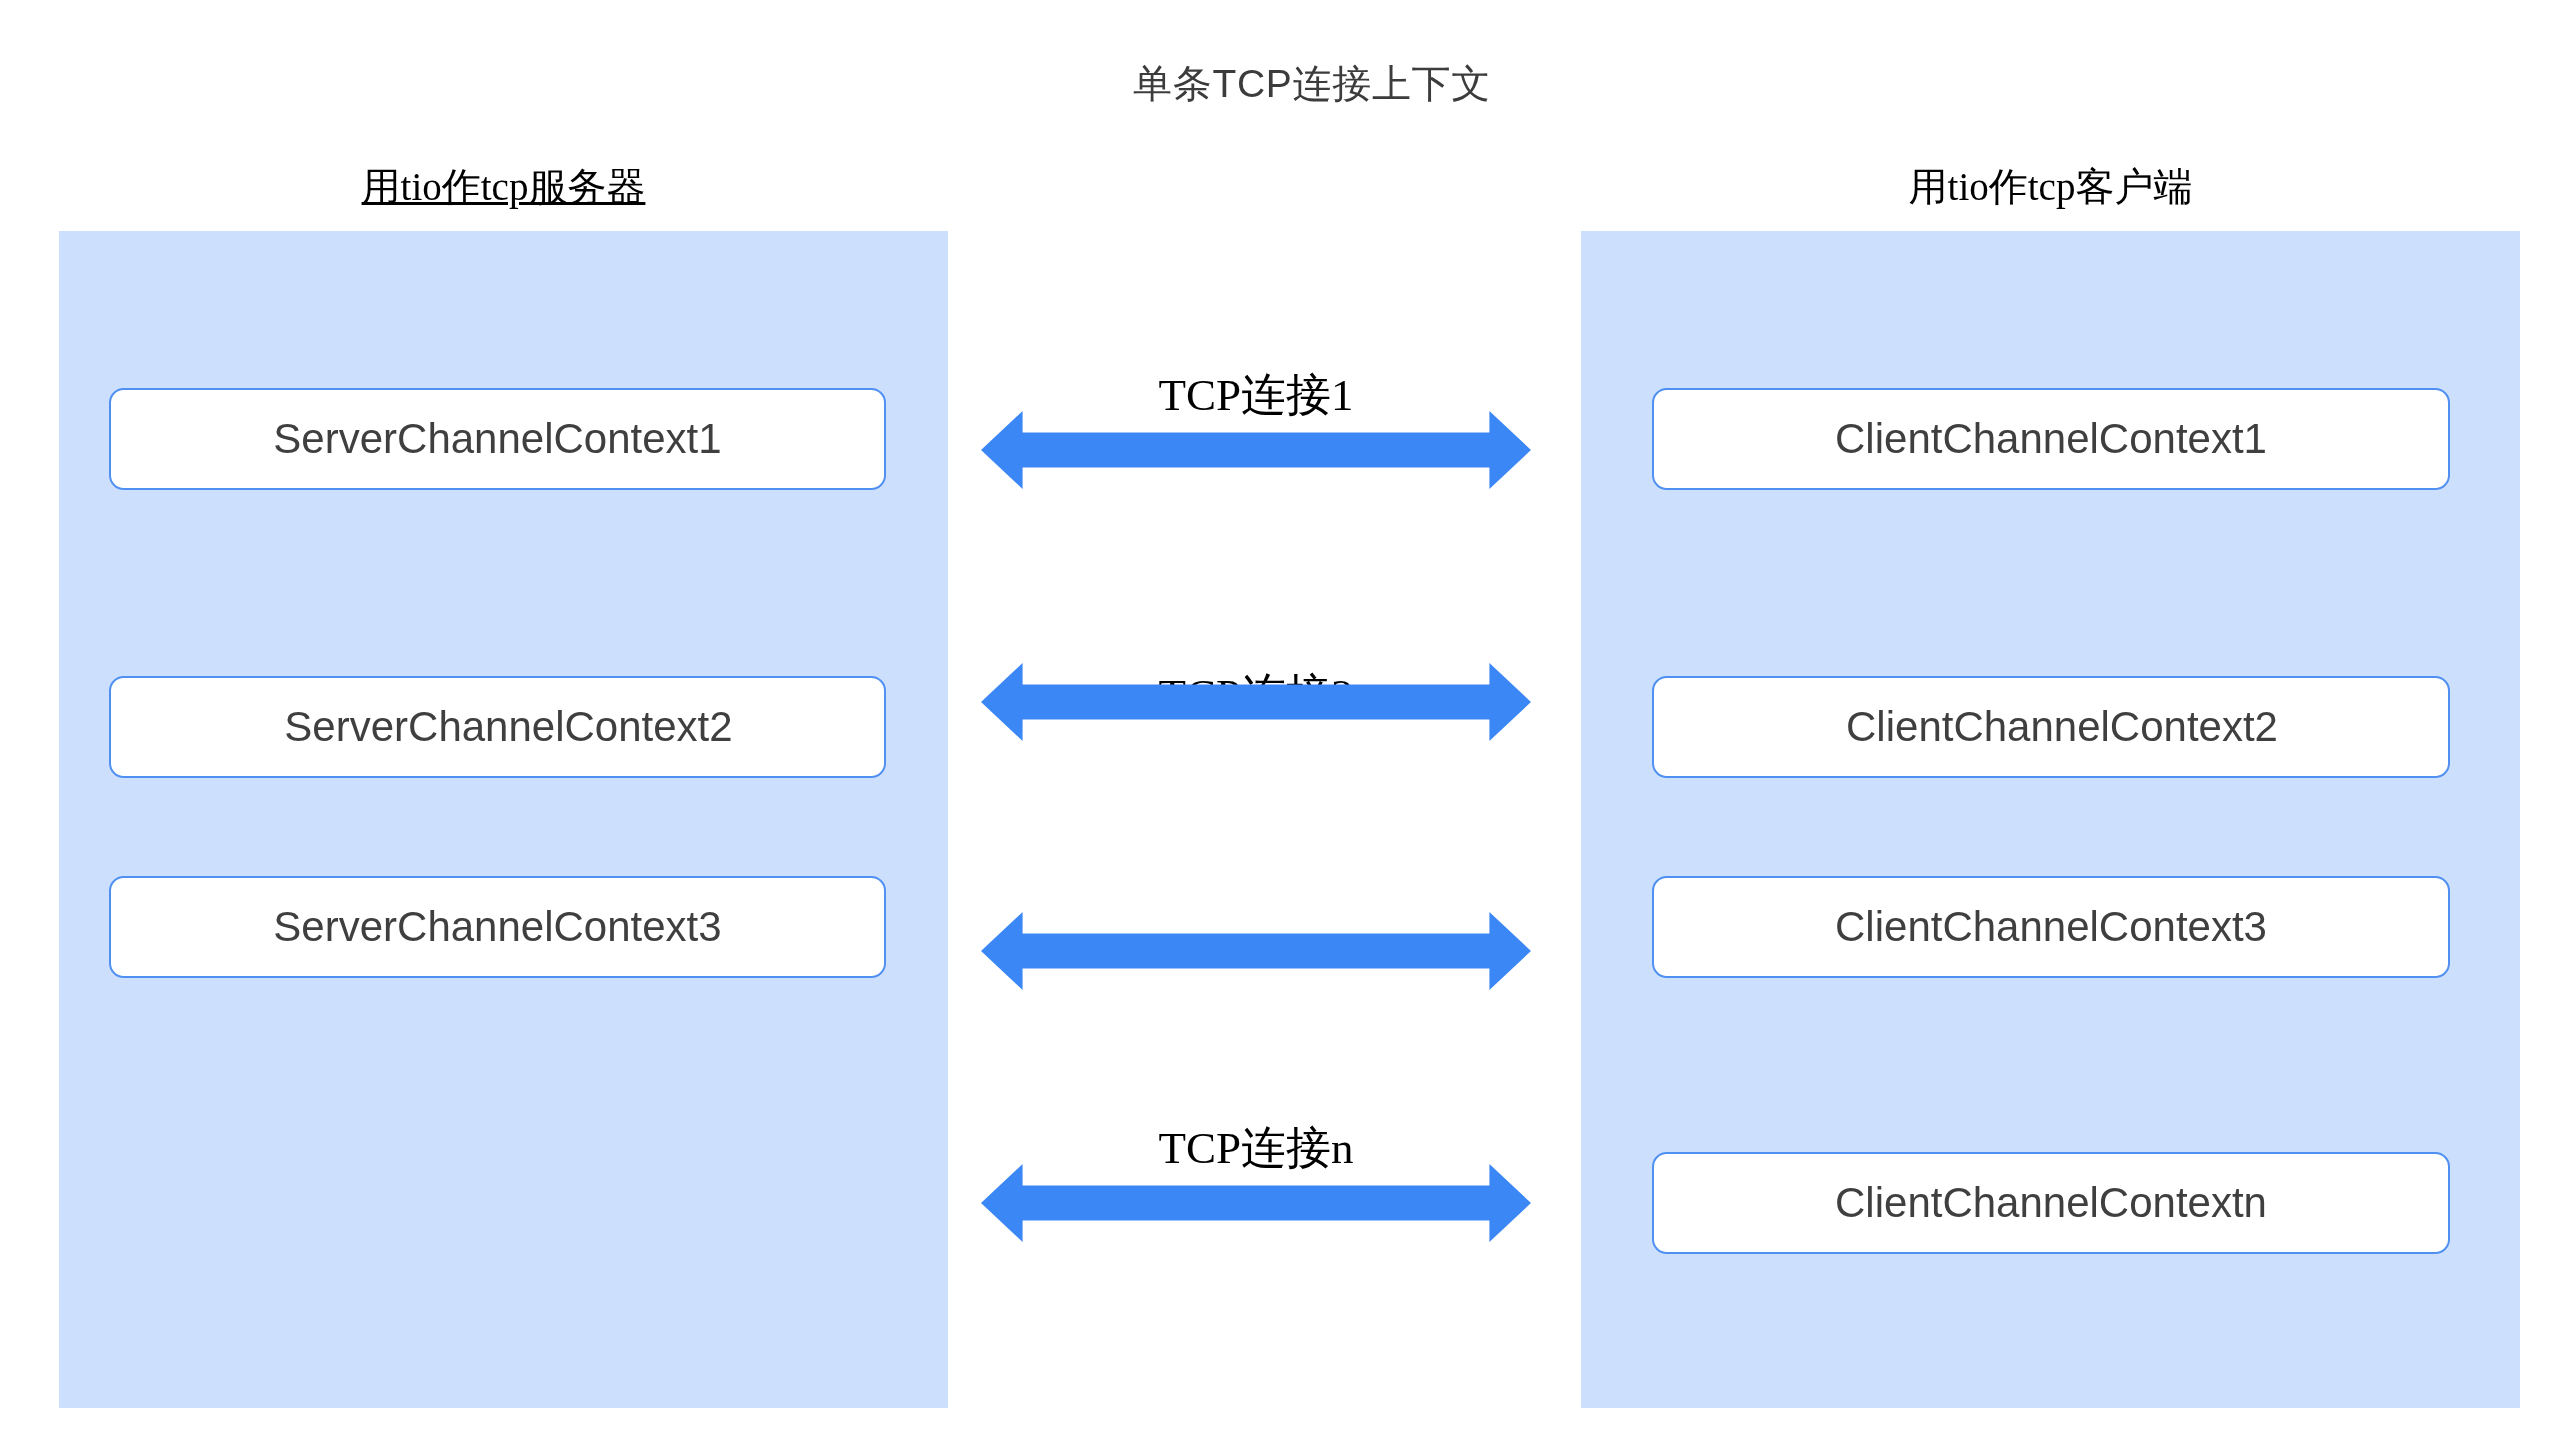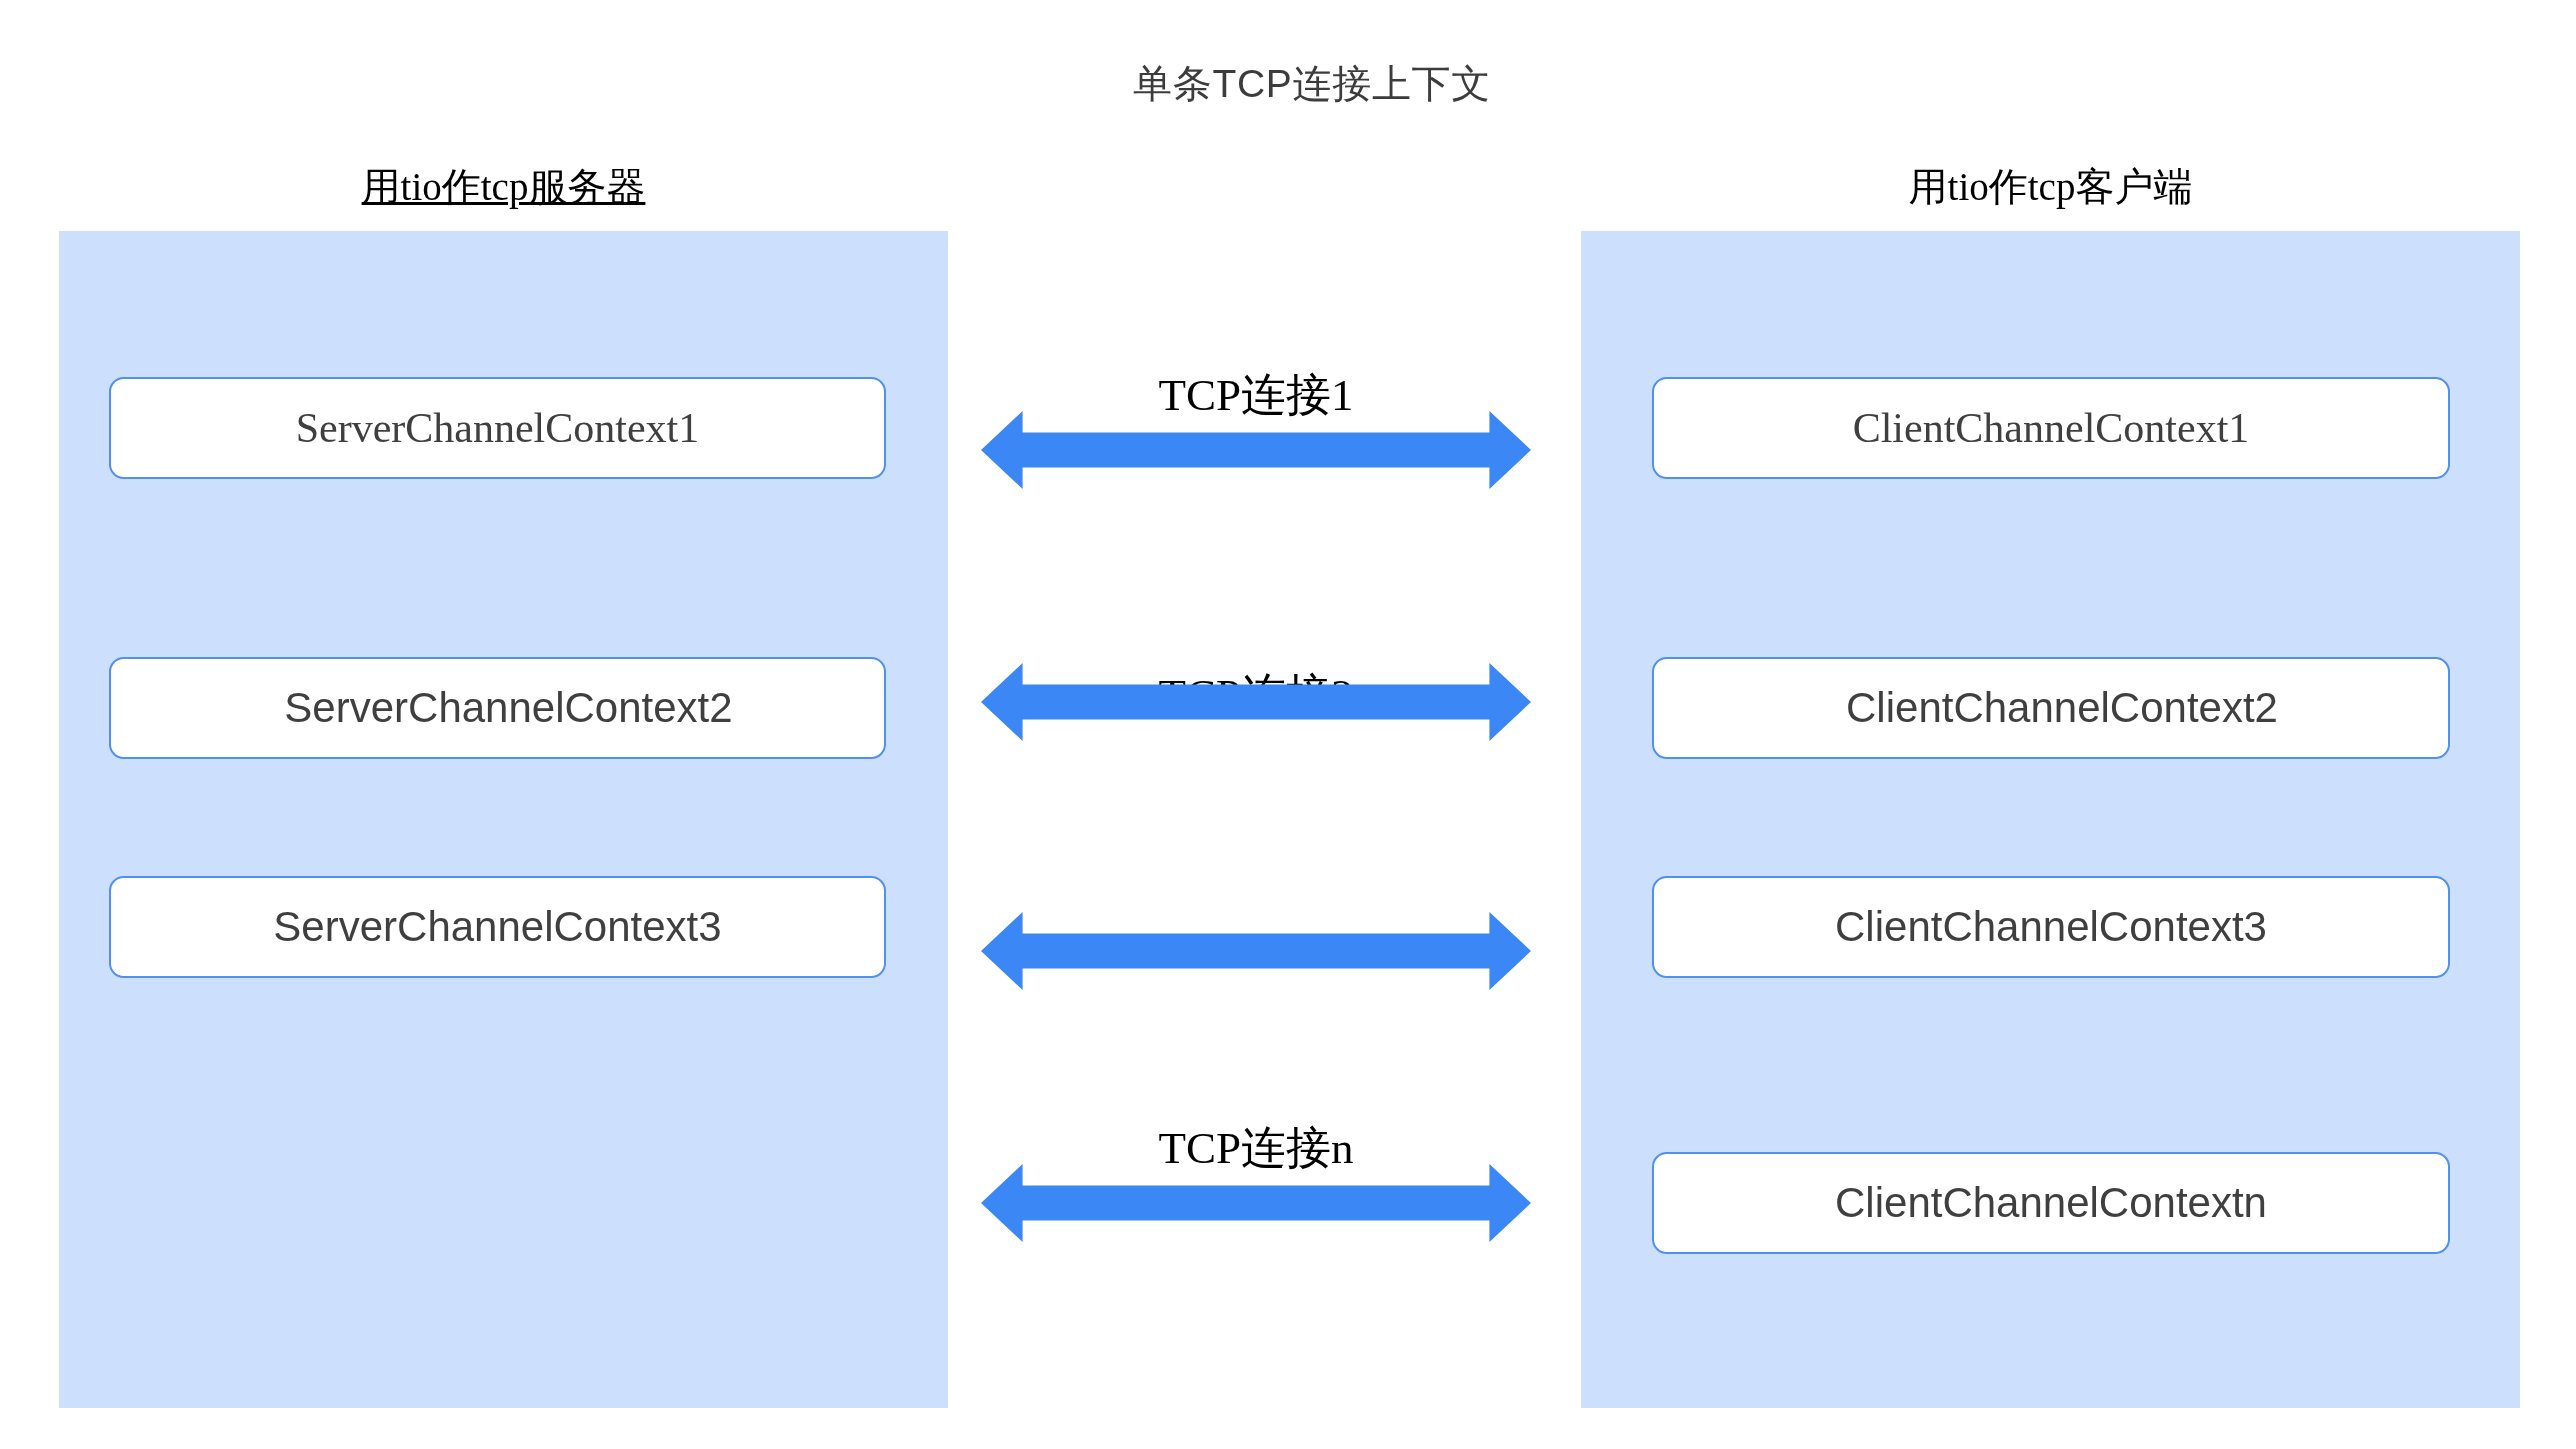--- a/index.html
+++ b/index.html
@@ -47,22 +47,22 @@
     border-radius: 14.8px;
     display: flex;
     align-items: center;
     justify-content: center;
     font-size: 42px;
     color: var(--box-text, #3f3f3f);
     white-space: nowrap;
   }
   .server-node { left: 109px;  width: 777px; }
   .client-node { left: 1652px; width: 798px; }
-  .r0 .node, .node.r0 { top: 377px; font-family: Liberation Serif, serif; }
-  .r1 .node, .node.r1 { top: 657px; padding-left: 22px; }
+  .r0 .node, .node.r0 { top: 388px; }
+  .r1 .node, .node.r1 { top: 676px; padding-left: 22px; }
   .r2 .node, .node.r2 { top: 876px; }
   .r3 .node, .node.r3 { top: 1152px; }
   .arrow {
     position: absolute;
     left: 981px;
     width: 550px;
     height: 78px;
     display: block;
   }
   .arrow polygon { fill: var(--arrow, #3c87f6); }

